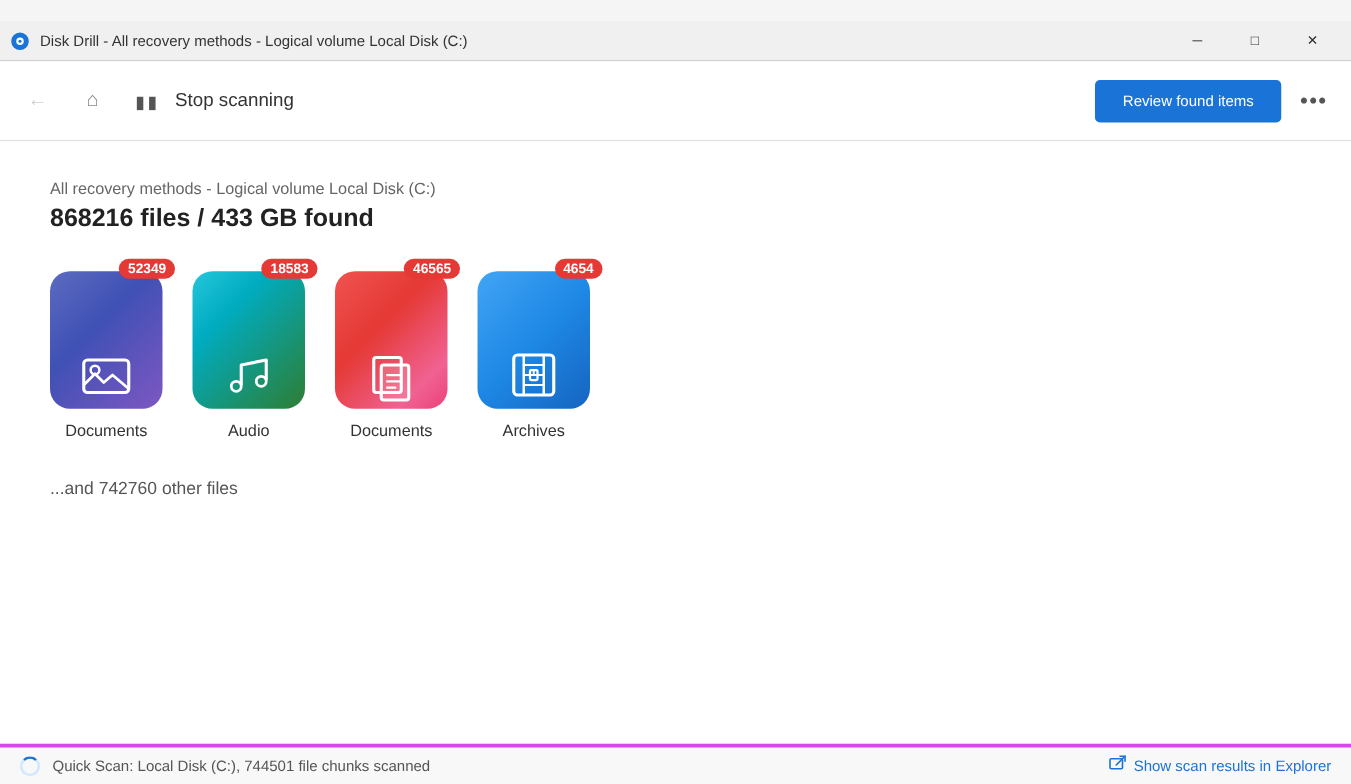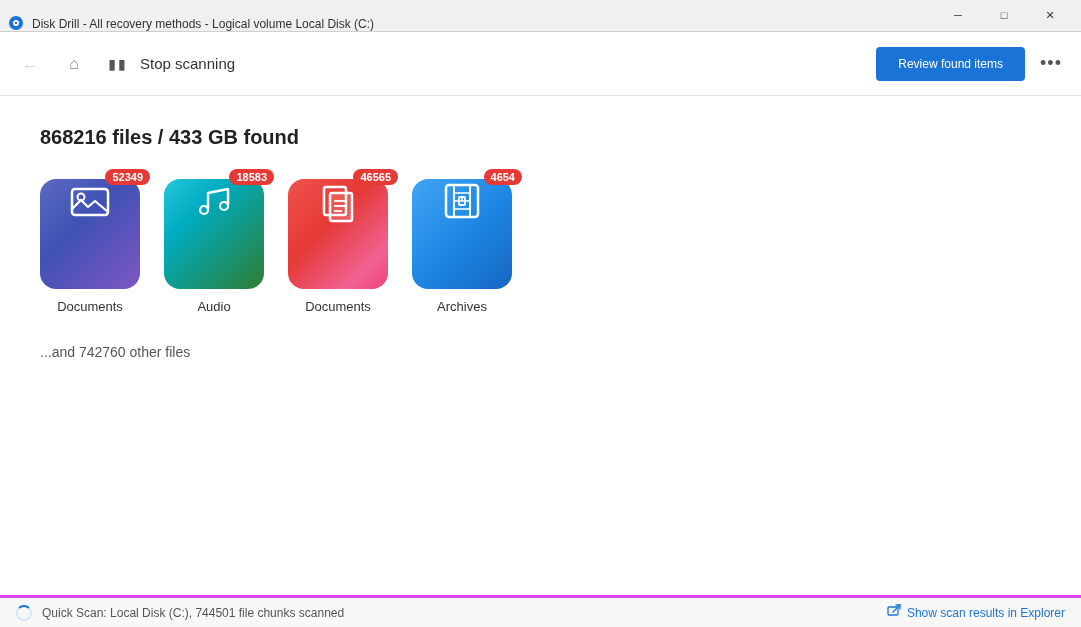--- a/index.html
+++ b/index.html
@@ -3,25 +3,26 @@
   <meta charset="utf-8">
   <style>
     * { margin: 0; padding: 0; box-sizing: border-box; }
     body { font-family: 'Segoe UI', Arial, sans-serif; background: #f5f5f5; width: 1081px; height: 627px; overflow: hidden; display: flex; flex-direction: column; }
 
     
     .titlebar {
       background: #f0f0f0;
       height: 32px;
       display: flex;
-      align-items: flex-end;
+      align-items: center;
       padding: 0 8px;
       user-select: none;
       flex-shrink: 0;
       border-bottom: 1px solid #d0d0d0;
+      margin-top: 17px;
     }
     .titlebar-icon {
       width: 16px; height: 16px; margin-right: 8px;
     }
     .titlebar-title {
       font-size: 12px;
       color: #333;
       flex: 1;
     }
     .titlebar-controls {
@@ -114,24 +115,24 @@
       flex-wrap: wrap;
     }
     .category-item {
       display: flex;
       flex-direction: column;
       align-items: center;
       gap: 10px;
       cursor: pointer;
     }
     .category-tile {
-      width: 100px; height: 110px;
+      width: 90px; height: 110px;
       border-radius: 16px;
       position: relative;
-      display: flex; align-items: flex-start; justify-content: center;
+      display: flex; align-items: flex-end; justify-content: center;
     }
     .badge {
       position: absolute;
       top: -10px; right: -10px;
       background: #e53935;
       color: white;
       border-radius: 12px;
       font-size: 11px;
       font-weight: 600;
       padding: 2px 7px;
@@ -226,20 +227,21 @@
   </div>
   <div class="toolbar-right">
     <button class="review-btn">Review found items</button>
     <button class="more-btn">
       <span style="font-size:18px; letter-spacing:1px; color:#555;">•••</span>
     </button>
   </div>
 </div>
 
 <div class="main">
+  <div class="scan-subtitle">All recovery methods - Logical volume Local Disk (C:)</div>
   <div class="scan-title">868216 files / 433 GB found</div>
 
   <div class="categories">
 
     <div class="category-item">
       <div class="category-tile tile-pictures">
         <span class="badge">52349</span>
         <span class="tile-icon">
           <svg width="44" height="44" viewBox="0 0 44 44" fill="none">
             <rect x="4" y="10" width="36" height="26" rx="3" stroke="white" stroke-width="2.5" fill="none"></rect>

